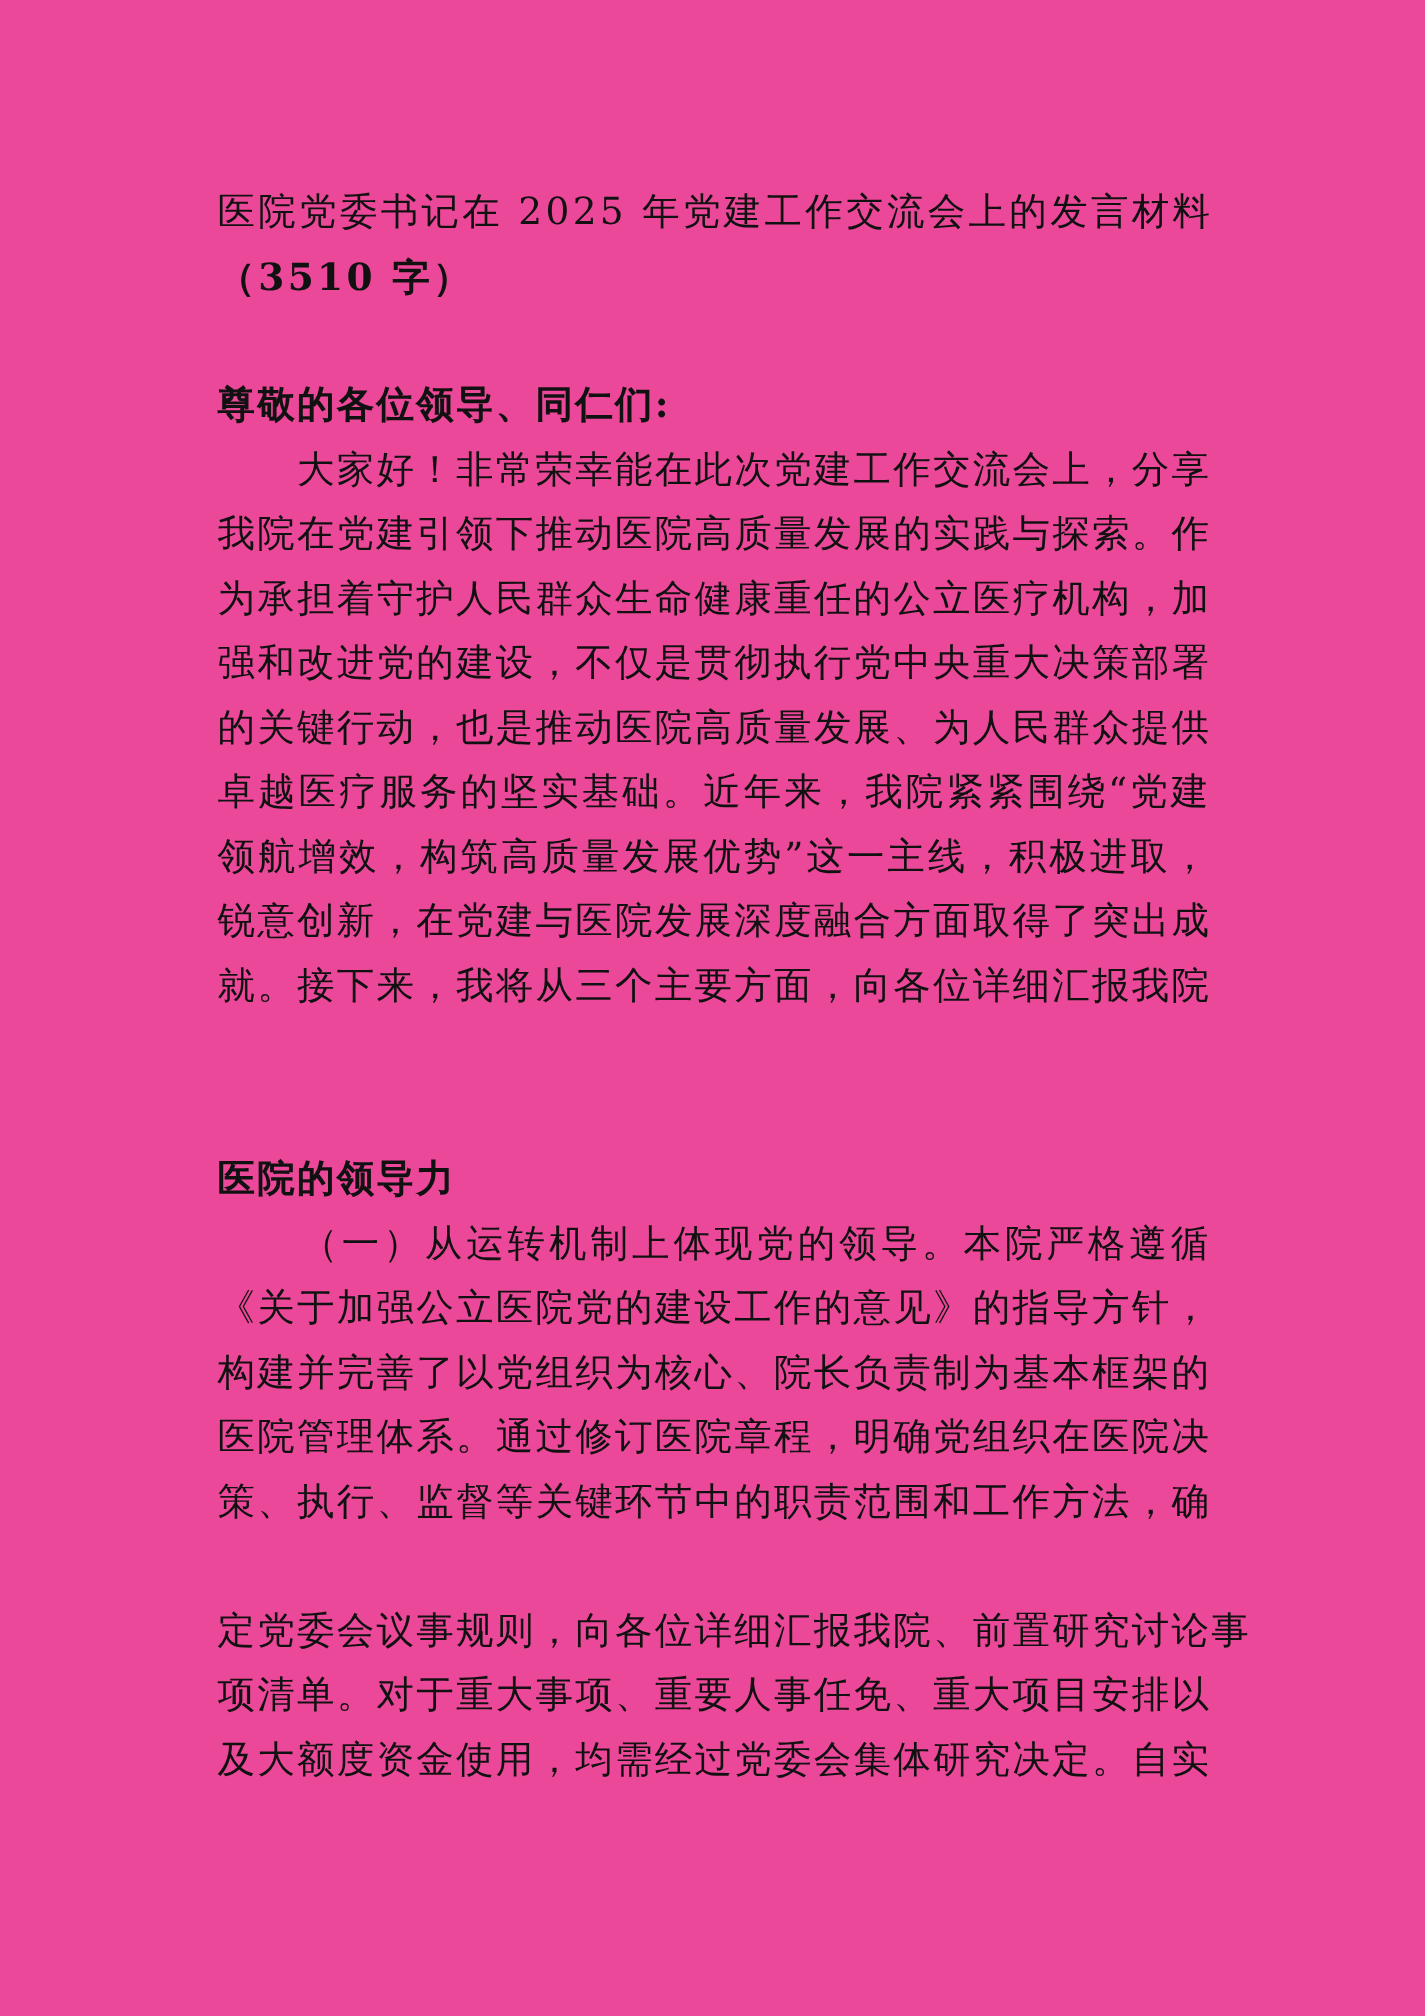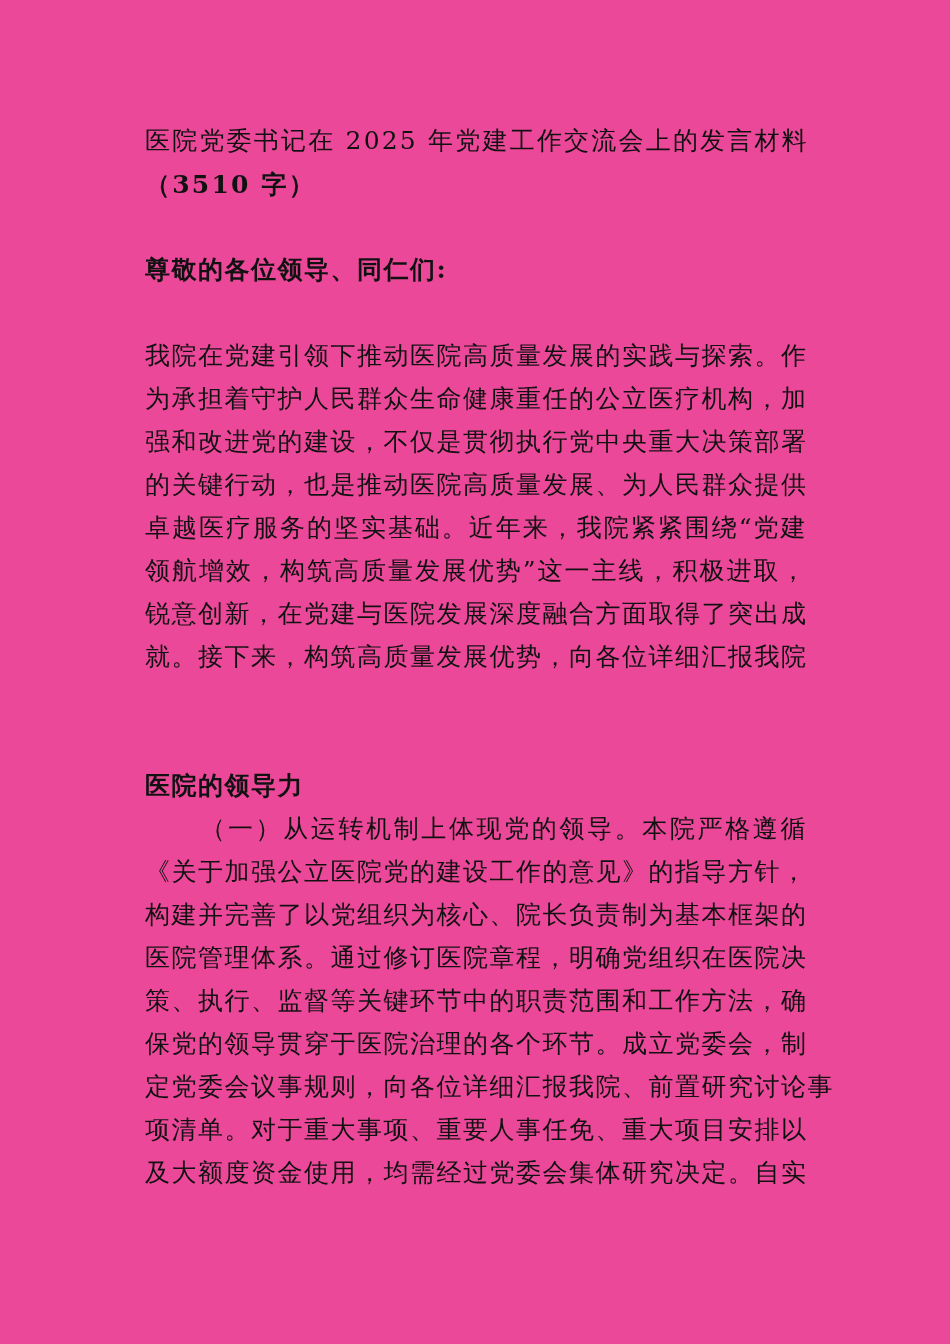--- a/index.html
+++ b/index.html
@@ -20,31 +20,31 @@
 </style>
 </head>
 <body>
 
 <div class="page">
   <div class="line title" style="top:126px">医院党委书记在 2025 年党建工作交流会上的发言材料</div>
   <div class="line title last" style="top:170px">（3510 字）</div>
 
   <div class="line last" style="top:255px">尊敬的各位领导、同仁们:</div>
 
+  <div class="line" style="top:298px">　　大家好！非常荣幸能在此次党建工作交流会上，分享</div>
   <div class="line" style="top:341px">我院在党建引领下推动医院高质量发展的实践与探索。作</div>
   <div class="line" style="top:384px">为承担着守护人民群众生命健康重任的公立医疗机构，加</div>
   <div class="line" style="top:427px">强和改进党的建设，不仅是贯彻执行党中央重大决策部署</div>
   <div class="line" style="top:470px">的关键行动，也是推动医院高质量发展、为人民群众提供</div>
   <div class="line" style="top:513px">卓越医疗服务的坚实基础。近年来，我院紧紧围绕“党建</div>
   <div class="line" style="top:556px">领航增效，构筑高质量发展优势”这一主线，积极进取，</div>
   <div class="line" style="top:599px">锐意创新，在党建与医院发展深度融合方面取得了突出成</div>
-  <div class="line" style="top:642px">就。接下来，构筑高质量发展优势，向各位详细汇报我院</div>
+  <div class="line" style="top:642px">就。接下来，我将从三个主要方面，向各位详细汇报我院</div>
   <div class="line last" style="top:771px">医院的领导力</div>
   <div class="line" style="top:814px">　　（一）从运转机制上体现党的领导。本院严格遵循</div>
   <div class="line" style="top:857px">《关于加强公立医院党的建设工作的意见》的指导方针，</div>
   <div class="line" style="top:900px">构建并完善了以党组织为核心、院长负责制为基本框架的</div>
   <div class="line" style="top:943px">医院管理体系。通过修订医院章程，明确党组织在医院决</div>
   <div class="line" style="top:986px">策、执行、监督等关键环节中的职责范围和工作方法，确</div>
-  <div class="line" style="top:1029px">保党的领导贯穿于医院治理的各个环节。成立党委会，制</div>
   <div class="line" style="top:1072px">定党委会议事规则，向各位详细汇报我院、前置研究讨论事</div>
   <div class="line" style="top:1115px">项清单。对于重大事项、重要人事任免、重大项目安排以</div>
   <div class="line" style="top:1158px">及大额度资金使用，均需经过党委会集体研究决定。自实</div>
 </div>
 
 </body></html>

